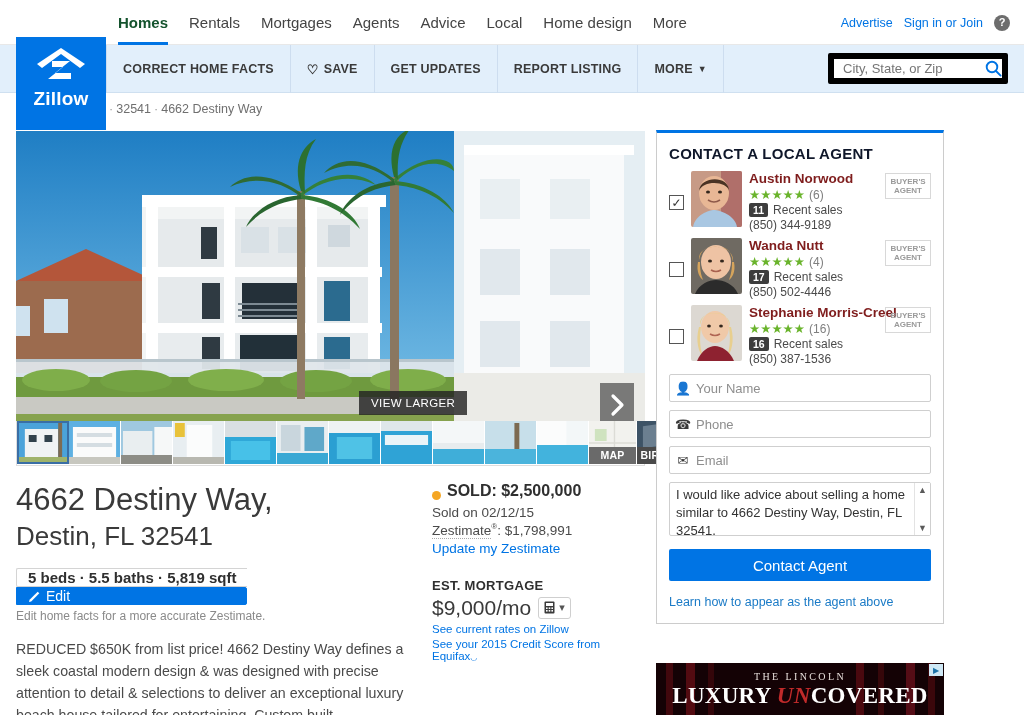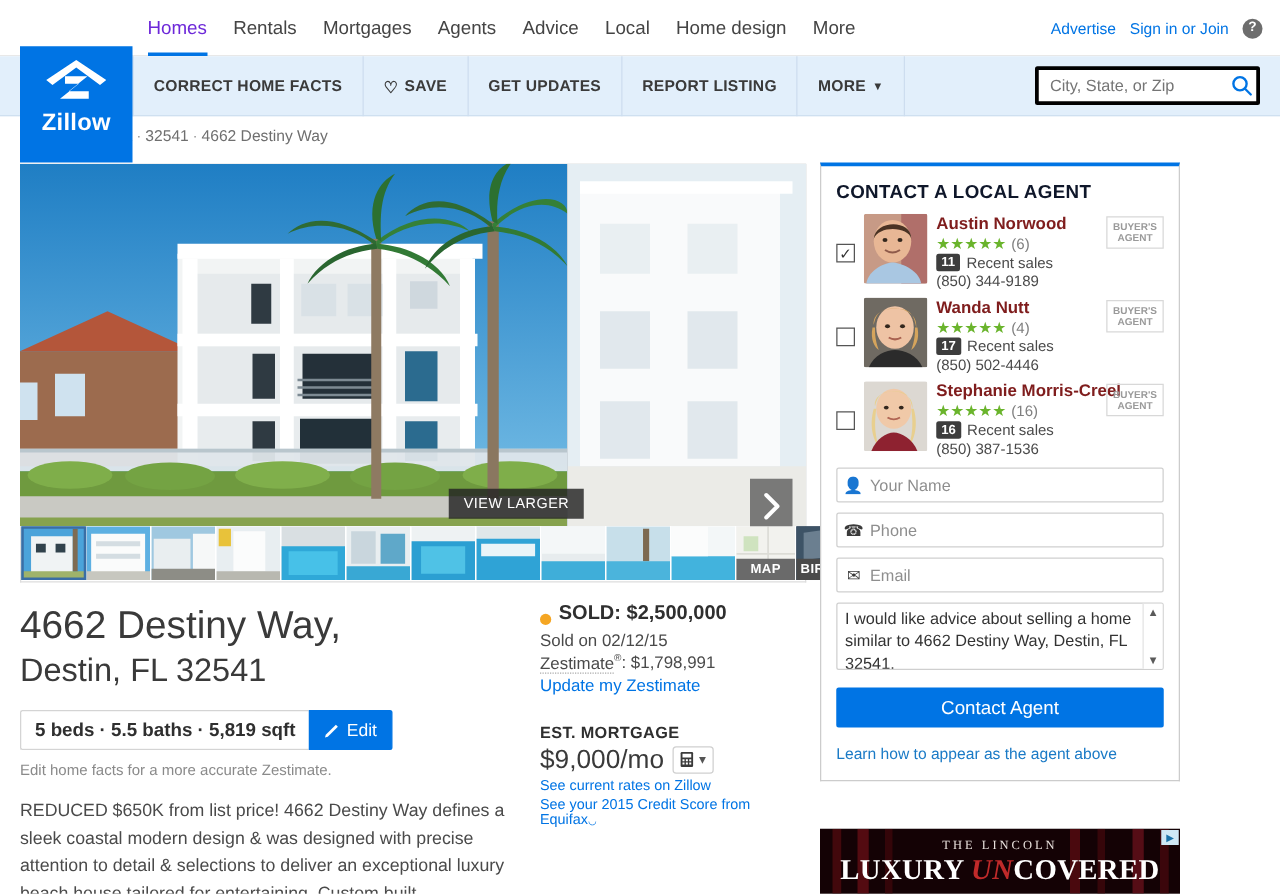--- a/index.html
+++ b/index.html
@@ -38,21 +38,21 @@
   }
   .main-nav {
     position: absolute; left: 118px; top: 0;
     height: 45px; display: flex; align-items: center; gap: 21px;
   }
   .main-nav a {
     font-size: 15px; color: #444; text-decoration: none;
     line-height: 45px; display: block; height: 45px;
   }
   .main-nav a.active {
-    color: #6d28d9; font-weight: normal;
+    color: #14532d; font-weight: bold;
     box-shadow: inset 0 -3px 0 #0074e4;
   }
   .top-right {
     position: absolute; right: 14px; top: 0; height: 45px;
     display: flex; align-items: center; gap: 11px;
   }
   .top-right a { font-size: 12.5px; color: #0074e4; text-decoration: none; }
   .top-right .plainlink { color:#0074e4; }
   .help-circle {
     width: 16px; height: 16px; border-radius: 50%;
@@ -82,21 +82,21 @@
   }
   .subnav-items .sn:first-child { border-left: 1px solid #cdddef; }
   .heart { font-size: 13px; }
   .caret { font-size: 9px; }
   .search-wrap {
     position: absolute; right: 16px; top: 8px;
     width: 180px; height: 31px;
   }
   .search-box {
     width: 180px; height: 31px;
-    border: 3px solid #000000; background: #fff;
+    border: 6px solid #000000; background: #fff;
     border-radius: 2px;
     font-size: 13px; color: #9c9c9c;
     padding: 0 30px 0 9px; line-height: 29px;
     outline: none;
     font-family: "Liberation Sans", sans-serif;
   }
   .search-btn {
     position:absolute; right: 0; top: 0;
     width: 30px; height: 31px;
     background: transparent; border: 0; cursor: pointer;
@@ -171,20 +171,21 @@
   .addr {
     position: absolute; left: 16px; top: 481px;
     width: 400px;
   }
   .addr-l1 { font-size: 31px; color: #3a3a3a; line-height: 38px; font-weight: normal; }
   .addr-l2 { font-size: 26px; color: #3a3a3a; line-height: 34px; font-weight: normal; }
   .facts-row {
     position:absolute; left: 16px; top: 568px;
     display: flex; align-items: stretch;
     height: 32px;
+    flex-direction: column;
   }
   .facts {
     border: 1px solid #d4d4d4; border-right: none;
     background:#fff; font-size: 15px; font-weight: bold; color:#2f2f2f;
     padding: 0 11px; display:flex; align-items:center; border-radius: 2px 0 0 2px;
   }
   .edit-btn {
     background: #0074e4; color:#fff; border: 1px solid #0074e4;
     font-size: 14px; padding: 0 11px; display:flex; align-items:center; gap:5px;
     border-radius: 0 2px 2px 0; cursor:pointer;

